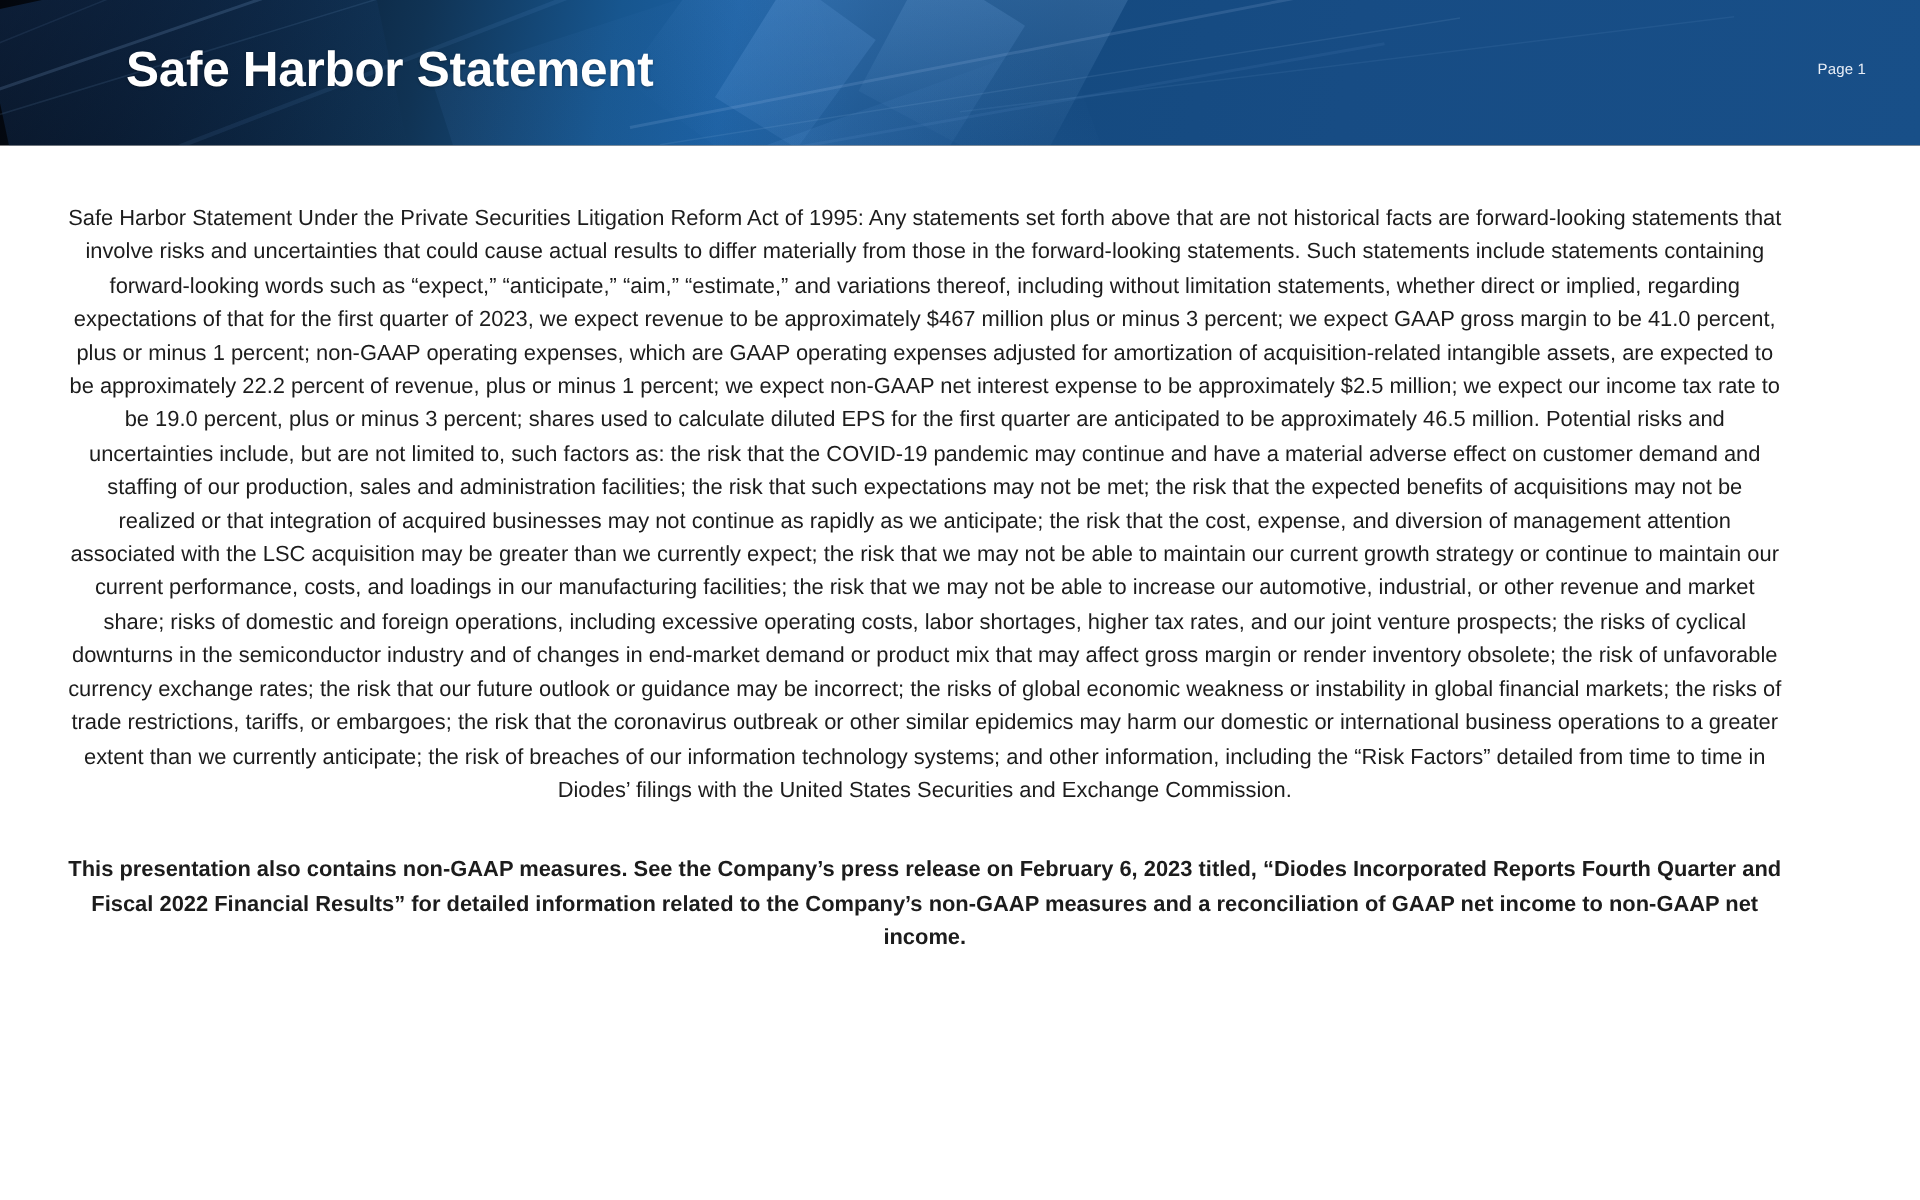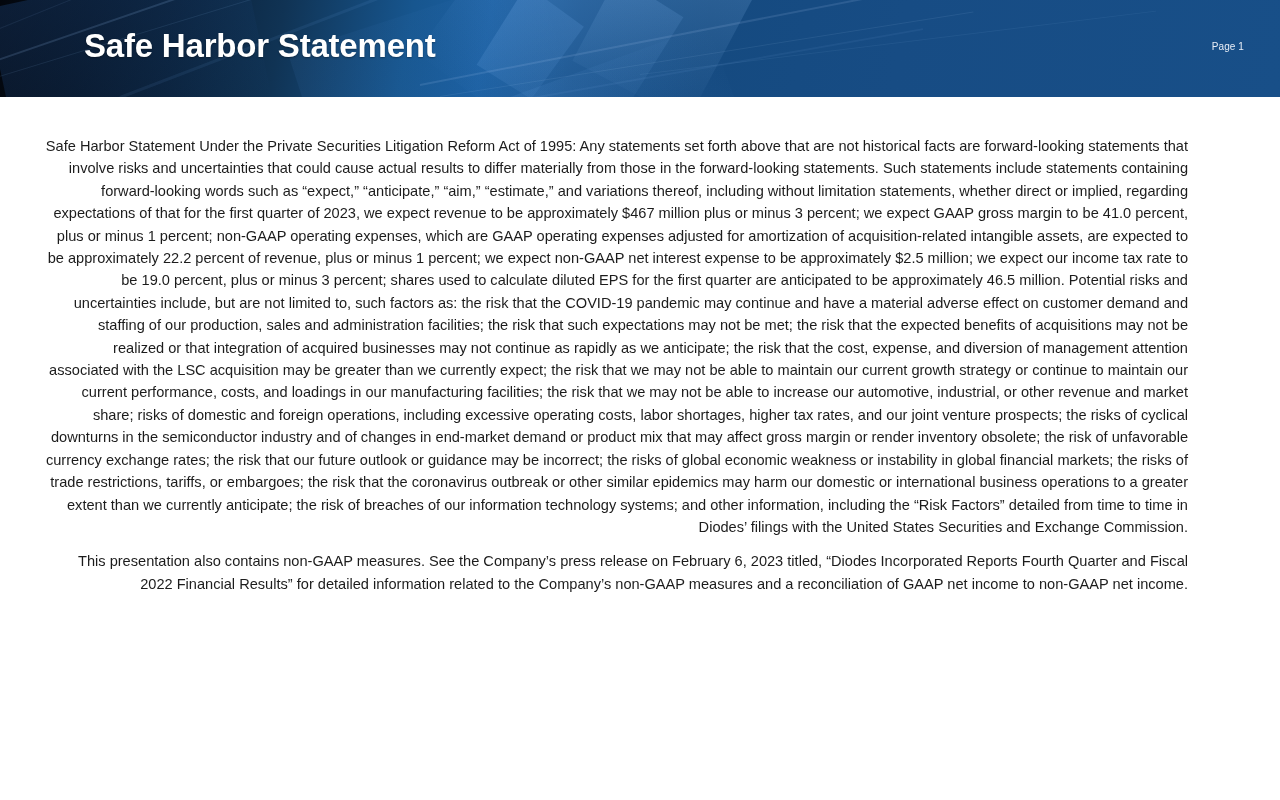--- a/index.html
+++ b/index.html
@@ -119,27 +119,28 @@
     height: 703px;
   }
   .legal-text {
     position: absolute;
     left: 45px;
     top: 38px;
     width: 1143px;
     font-size: 14.6px;
     line-height: 22.4px;
     color: #1c1c1c;
-    text-align: right;
+    text-align: center;
   }
   .legal-text p {
     margin: 0;
   }
   .legal-text p.second {
-    margin-top: 12px;
+    margin-top: 31px;
+    font-weight: bold;
   }
 </style>
 </head>
 <body>
 
 <div class="banner">
   <div class="banner-bg"></div>
 
   <div class="facet f6"></div>
   <div class="facet f4"></div>

